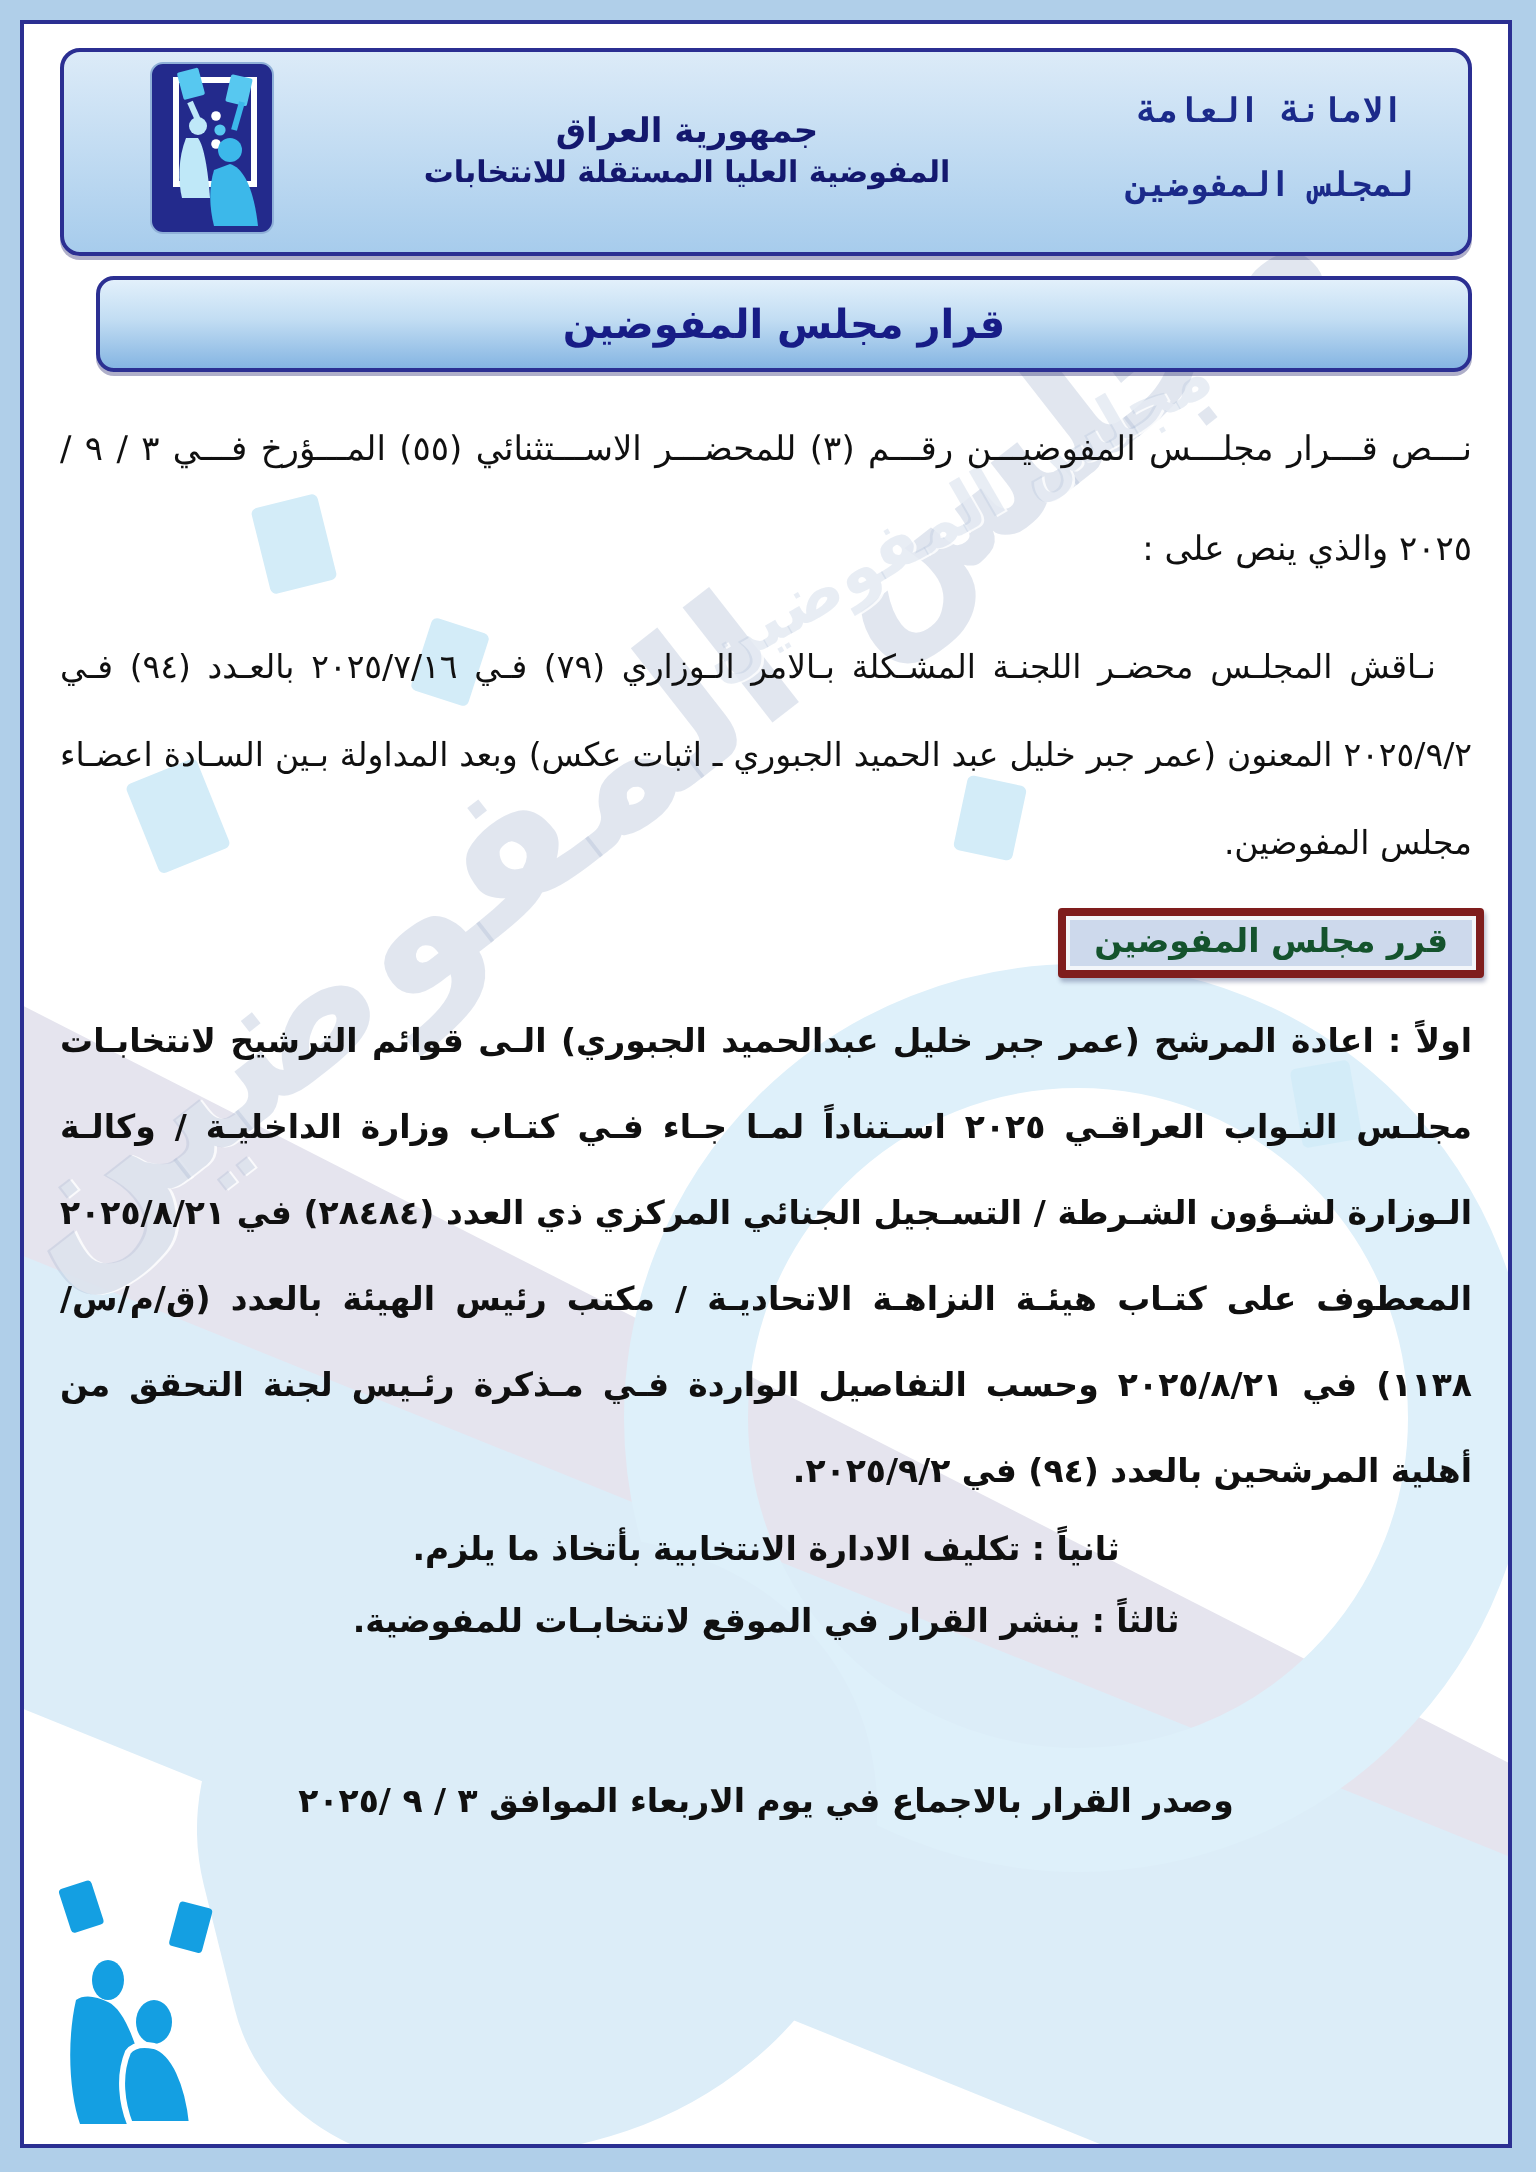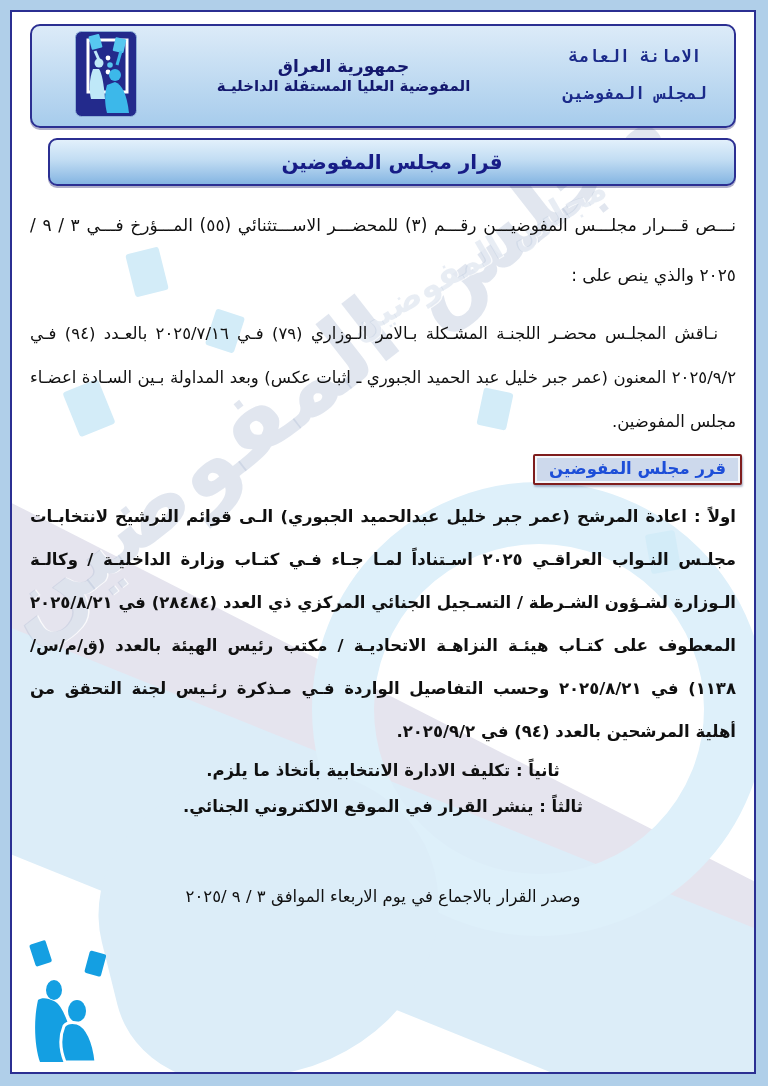--- a/index.html
+++ b/index.html
@@ -87,35 +87,35 @@
     margin:14px 2px 0 2px;font-size:17px;line-height:50px;
     text-align:justify;
   }
   .p2{
     margin:12px 2px 0 2px;font-size:16.5px;line-height:44px;
     text-align:justify;text-indent:18px;
   }
   .p2 .seg-bold{font-weight:normal;}
   .badge-row{text-align:right;margin:10px -4px 4px 0;}
   .decision-badge{
-    display:inline-block;background:#cdd9ec;border:2px solid #7f1d1d;
+    display:inline-block;background:#cdd9ec;border:4px solid #7f1d1d;
     box-shadow:inset 0 0 0 2px rgba(255,255,255,0.75),1px 2px 2px rgba(90,100,140,0.45);
     padding:3px 14px 5px 14px;border-radius:2px;
-    color:#1d4ed8;font-size:16.5px;font-weight:bold;
+    color:#14532d;font-size:16.5px;font-weight:bold;
   }
   .p-bold{
     margin:10px 2px 0 2px;font-size:16.5px;font-weight:bold;
     line-height:43px;text-align:justify;
   }
   .p-item{
     margin:0 2px;font-size:16.5px;font-weight:bold;line-height:36px;
     text-align:center;
   }
   .closing{
-    margin:62px 0 0 0;font-size:16.5px;font-weight:normal;text-align:center;
+    margin:62px 0 0 0;font-size:16.5px;font-weight:bold;text-align:center;
   }
 </style>
 </head>
 <body>
 
 <div class="frame">
 
   <div class="wm wm-band-lavender"></div>
   <div class="wm wm-band-blue"></div>
   <div class="wm wm-ring"></div>
@@ -154,21 +154,21 @@
         <path d="M20 20 L24 29" stroke="#bfe8f8" stroke-width="3" fill="none"></path>
         <circle cx="24" cy="32" r="4.5" fill="#bfe8f8"></circle>
         <path d="M18 38 C14 48 14 60 16 68 L30 68 C29 54 27 42 24 38 Z" fill="#bfe8f8"></path>
         <path d="M46 20 L42 34" stroke="#3cb8ea" stroke-width="3" fill="none"></path>
         <circle cx="40" cy="44" r="6" fill="#3cb8ea"></circle>
         <path d="M32 54 C29 64 30 74 32 82 L54 82 C52 64 47 53 40 51 Z" fill="#3cb8ea"></path>
       </svg>
     </div>
     <div class="header-center">
       <div class="hc-ar1">جمهورية العراق</div>
-      <div class="hc-ar2">المفوضية العليا المستقلة الداخليـة</div>
+      <div class="hc-ar2">المفوضية العليا المستقلة للانتخابات</div>
     </div>
     <div class="header-right">
       <div>الامانة العامة</div>
       <div>لمجلس المفوضين</div>
     </div>
   </div>
 
   <div class="banner">
     <span>قرار مجلس المفوضين</span>
   </div>
@@ -178,18 +178,18 @@
     <p class="p1">نـــص قـــرار مجلـــس المفوضيـــن رقـــم (٣) للمحضـــر الاســـتثنائي (٥٥) المـــؤرخ فـــي ٣ / ٩ /٢٠٢٥ والذي ينص على :</p>
 
     <p class="p2"><span>نـاقش المجلـس محضـر اللجنـة المشـكلة بـالامر الـوزاري (٧٩) فـي ٢٠٢٥/٧/١٦ بالعـدد (٩٤) فـي ٢٠٢٥/٩/٢ المعنون </span><span class="seg-bold">(عمر جبر خليل عبد الحميد الجبوري ـ اثبات عكس)</span><span> وبعد المداولة بـين السـادة اعضـاء مجلس المفوضين.</span></p>
 
     <div class="badge-row">
       <span class="decision-badge">قرر مجلس المفوضين</span>
     </div>
 
     <p class="p-bold">اولاً : اعادة المرشح (عمر جبر خليل عبدالحميد الجبوري) الـى قوائم الترشيح لانتخابـات مجلـس النـواب العراقـي ٢٠٢٥ اسـتناداً لمـا جـاء فـي كتـاب وزارة الداخليـة / وكالـة الـوزارة لشـؤون الشـرطة / التسـجيل الجنائي المركزي ذي العدد (٢٨٤٨٤) في ٢٠٢٥/٨/٢١ المعطوف على كتـاب هيئـة النزاهـة الاتحاديـة / مكتب رئيس الهيئة بالعدد (ق/م/س/١١٣٨) في ٢٠٢٥/٨/٢١ وحسب التفاصيل الواردة فـي مـذكرة رئـيس لجنة التحقق من أهلية المرشحين بالعدد (٩٤) في ٢٠٢٥/٩/٢.</p>
     <p class="p-item">ثانياً : تكليف الادارة الانتخابية بأتخاذ ما يلزم.</p>
-    <p class="p-item">ثالثاً : ينشر القرار في الموقع الالكتروني الجنائي.</p>
+    <p class="p-item">ثالثاً : ينشر القرار في الموقع لانتخابـات للمفوضية.</p>
 
     <p class="closing">وصدر القرار بالاجماع في يوم الاربعاء الموافق ٣ / ٩ /٢٠٢٥</p>
 
   </div>
 </div>
 
 </body></html>

